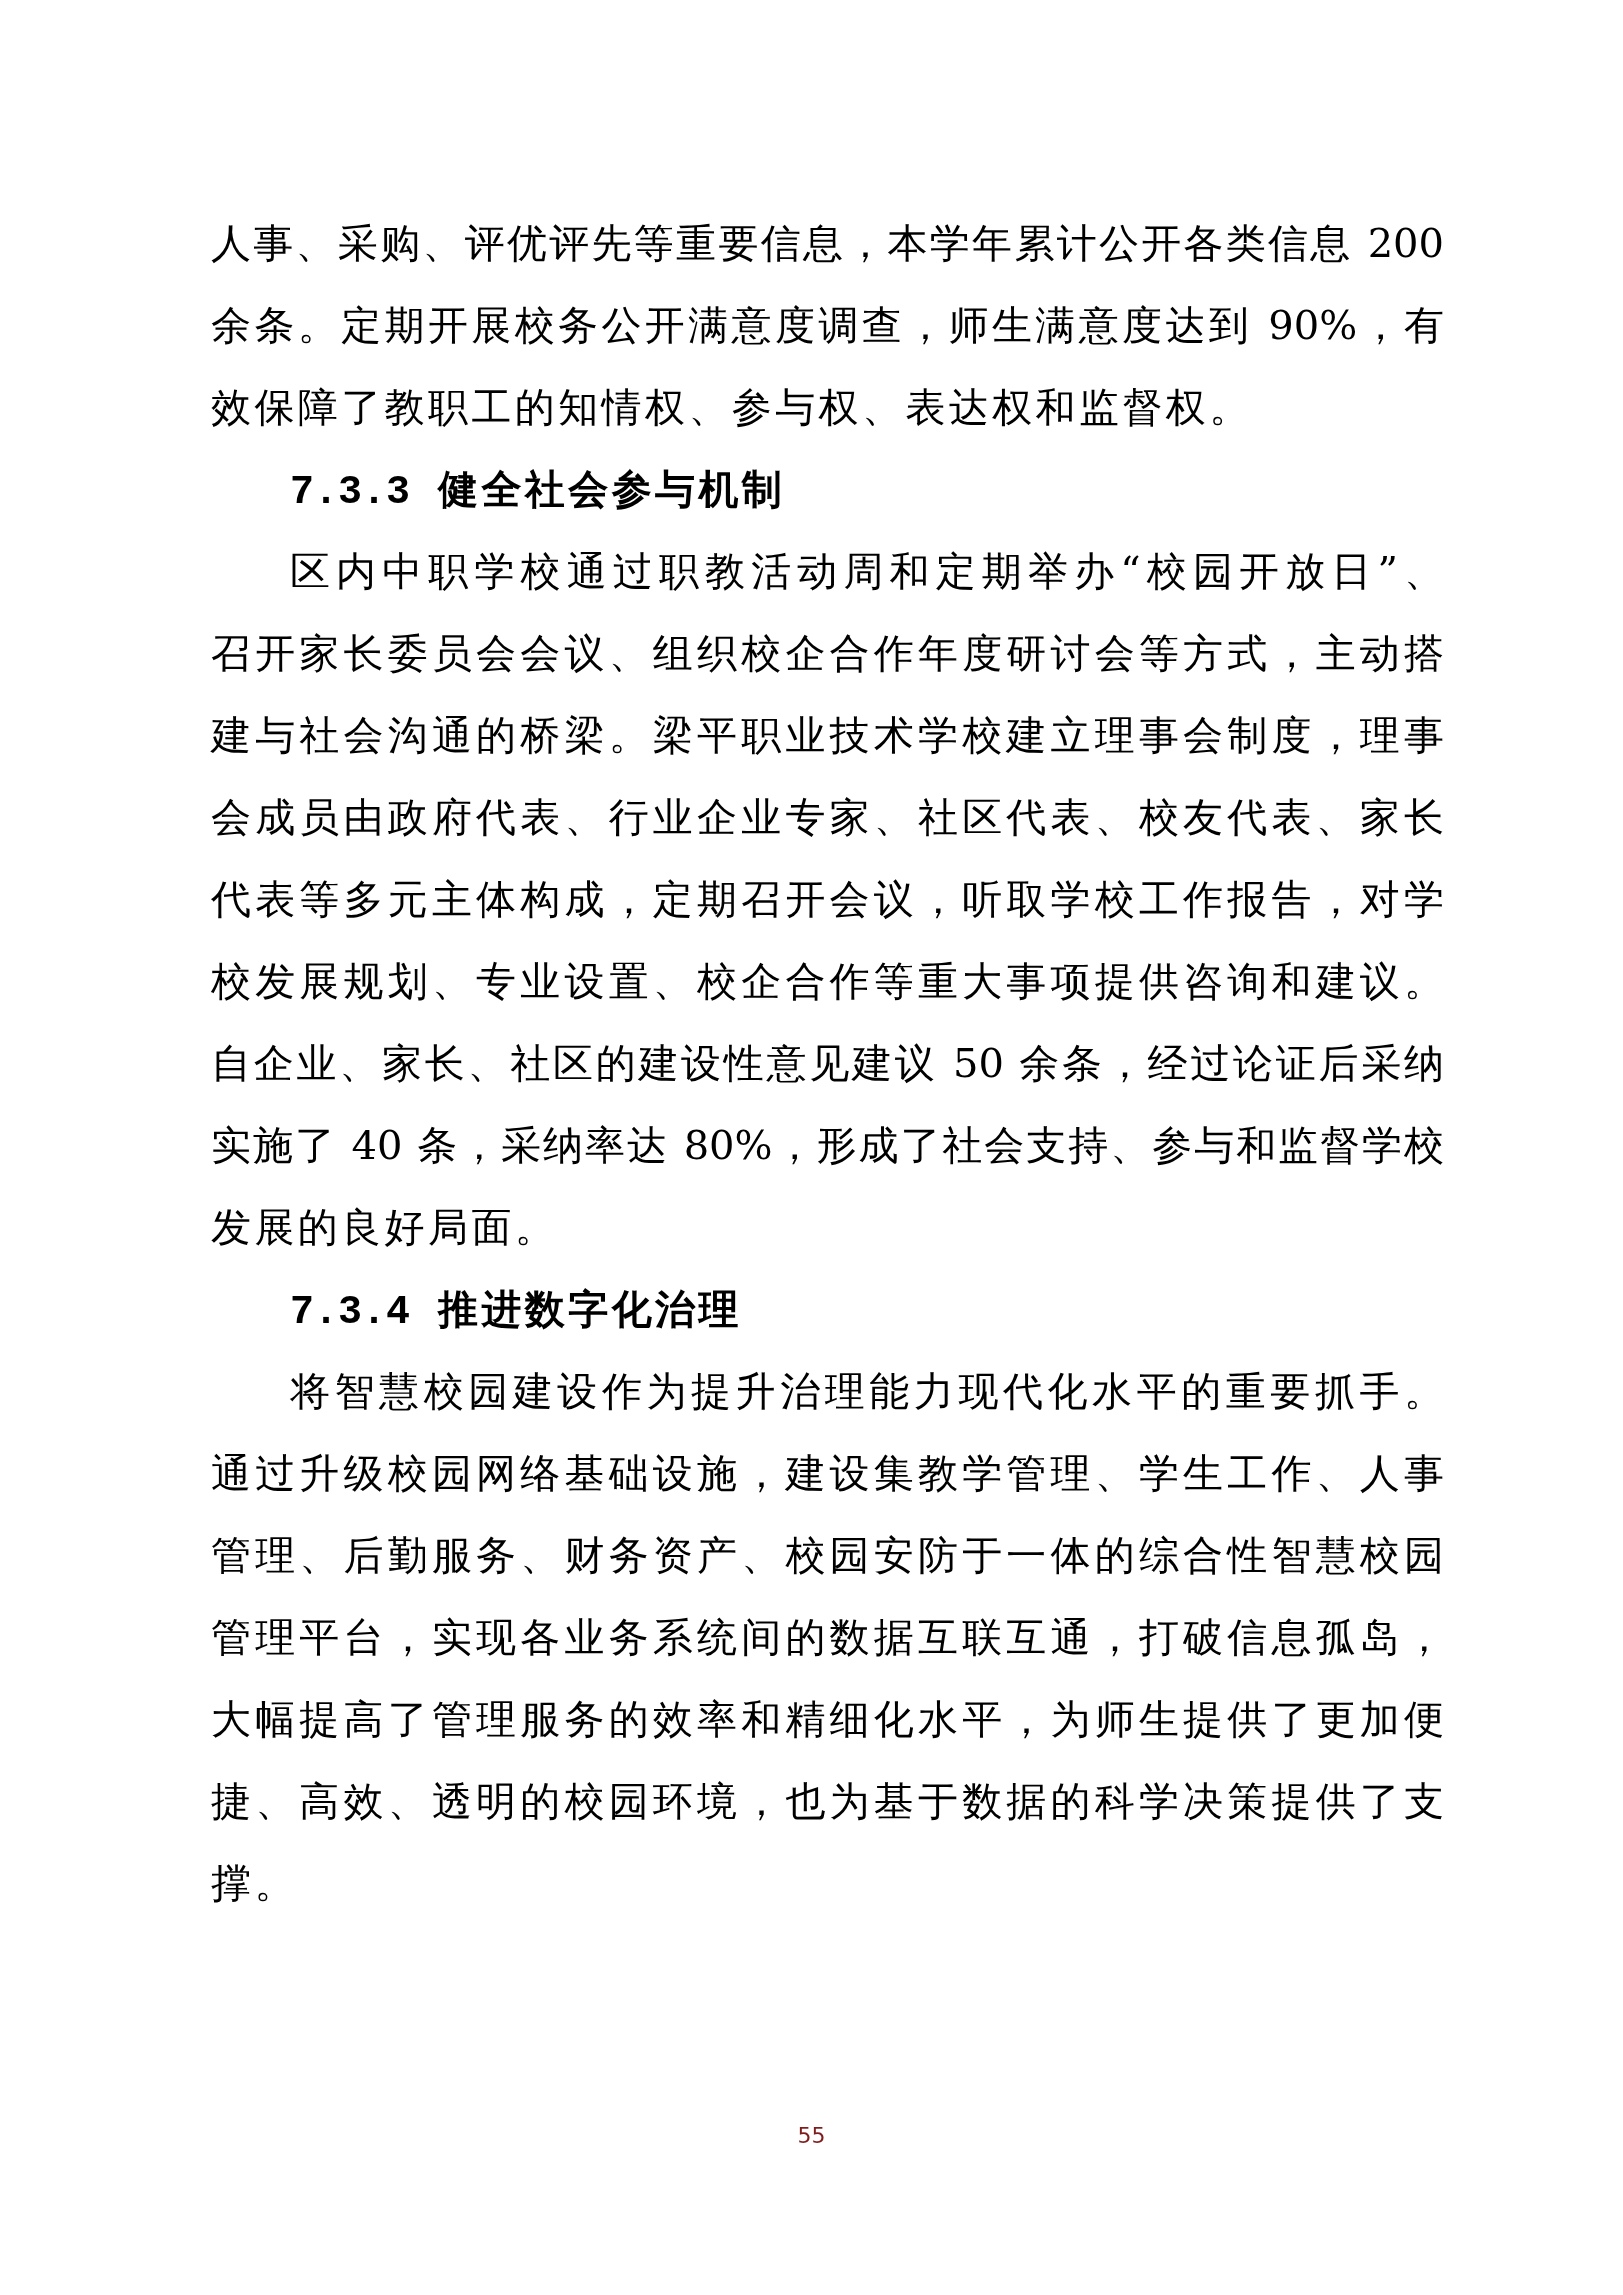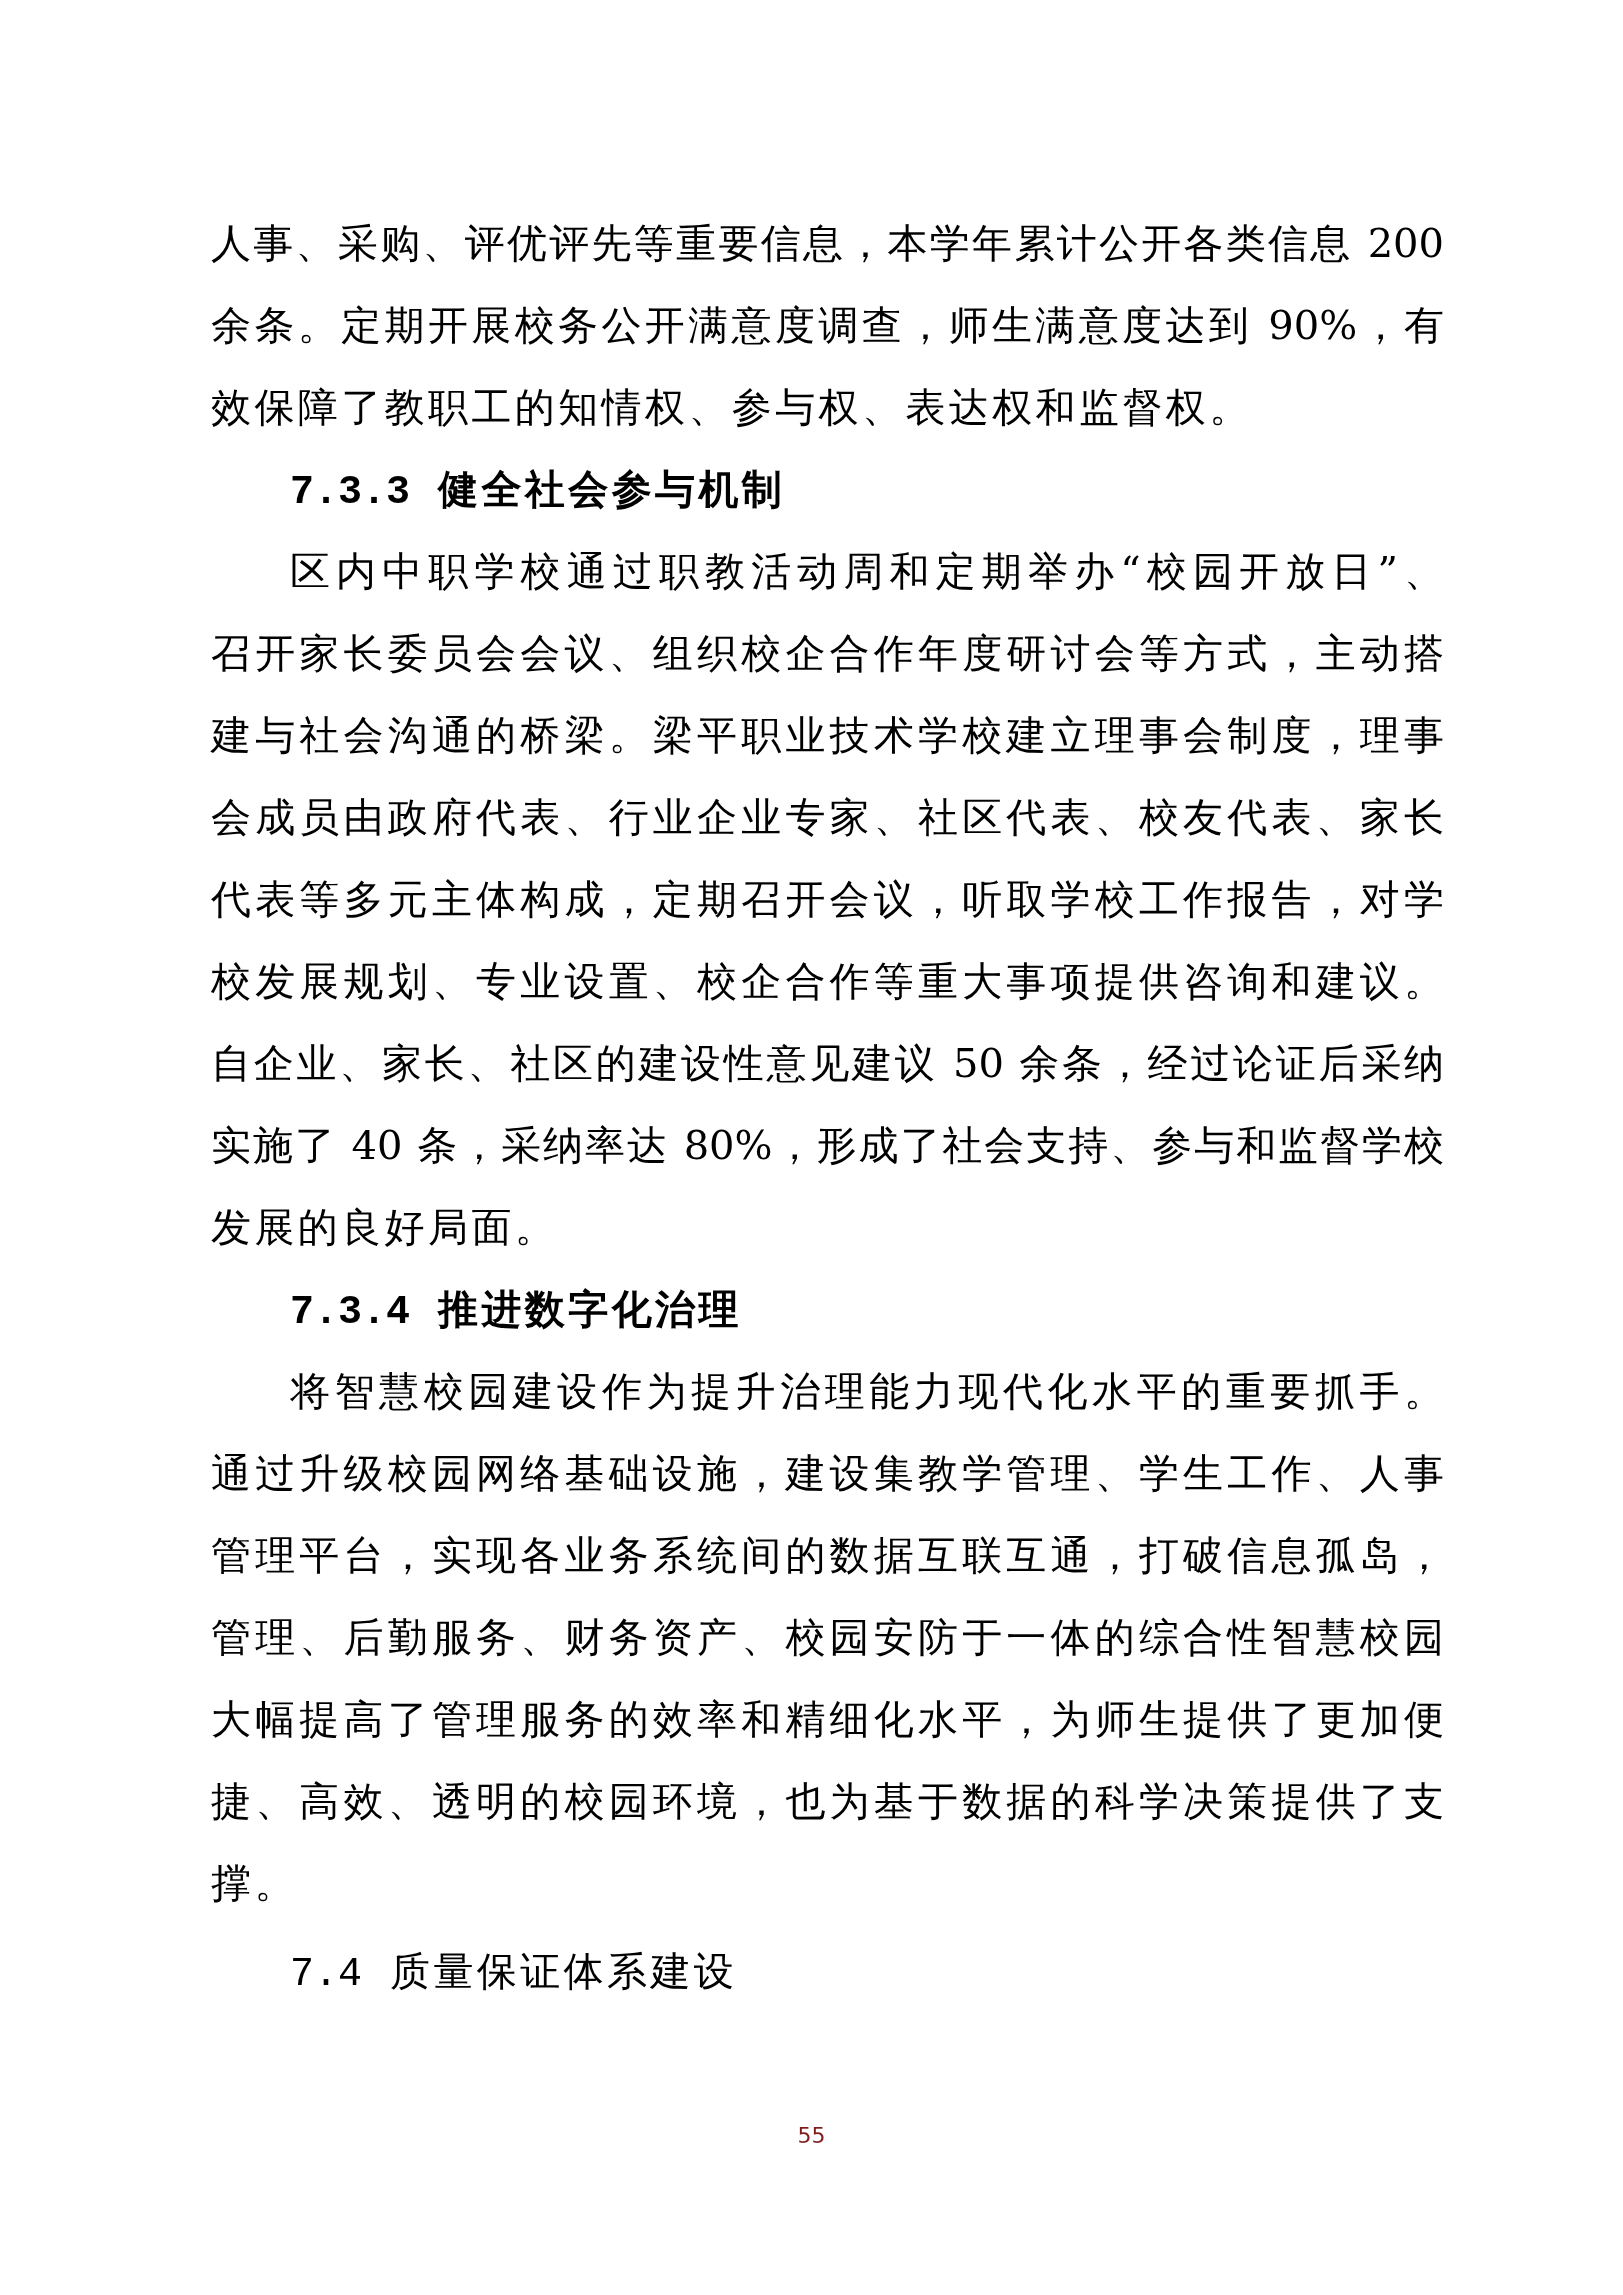--- a/index.html
+++ b/index.html
@@ -103,27 +103,24 @@
     <span class="line">实施了 40 条，采纳率达 80%，形成了社会支持、参与和监督学校</span>
     <span class="line last">发展的良好局面。</span>
   </div>
 
   <div class="heading">
     <span class="num">7.3.4</span><span class="title">推进数字化治理</span>
   </div>
   <div>
     <span class="line indent">将智慧校园建设作为提升治理能力现代化水平的重要抓手。</span>
     <span class="line">通过升级校园网络基础设施，建设集教学管理、学生工作、人事</span>
+    <span class="line">管理、后勤服务、财务资产、校园安防于一体的综合性智慧校园</span>
     <span class="line">管理平台，实现各业务系统间的数据互联互通，打破信息孤岛，</span>
-    <span class="line">管理、后勤服务、财务资产、校园安防于一体的综合性智慧校园</span>
     <span class="line">大幅提高了管理服务的效率和精细化水平，为师生提供了更加便</span>
     <span class="line">捷、高效、透明的校园环境，也为基于数据的科学决策提供了支</span>
     <span class="line last">撑。</span>
   </div>
 
-  <div class="heading plain h74">
-    <span class="num">7.4</span><span class="title">质量保证体系建设</span>
-  </div>
 
 </div>
 
 <div class="page-number">55</div>
 
 
 </body></html>

